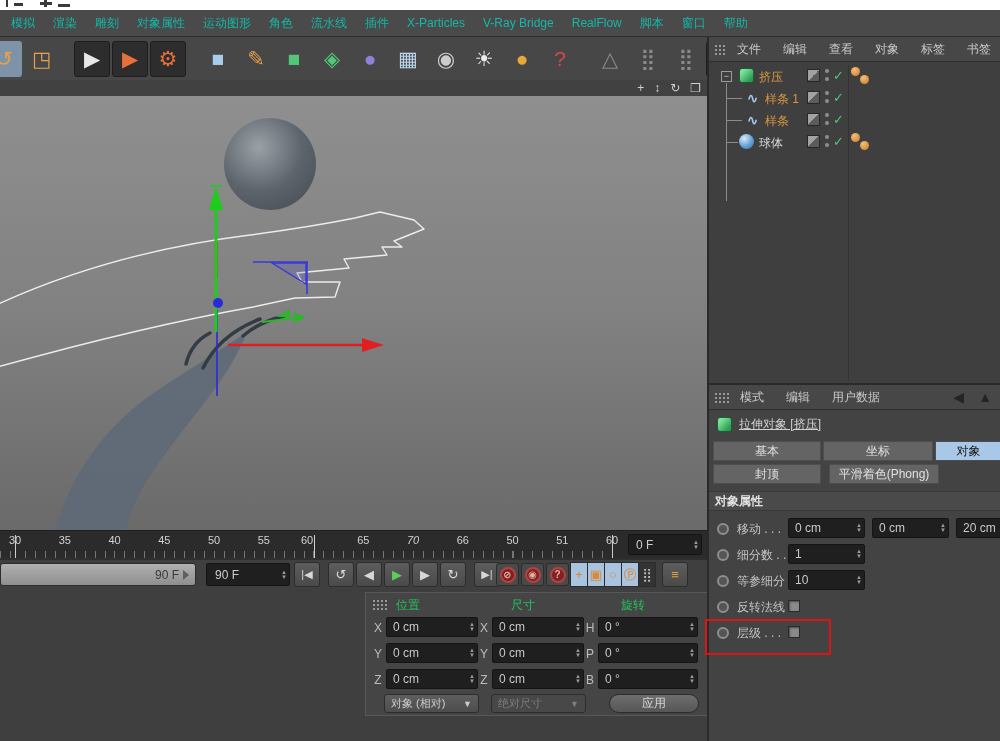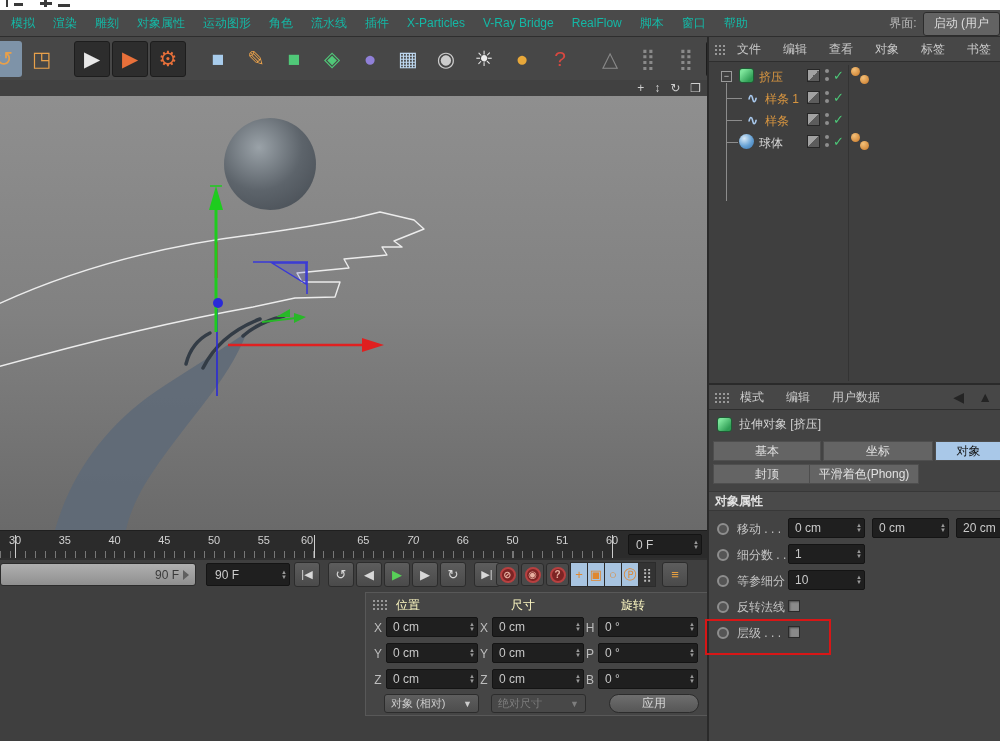--- a/index.html
+++ b/index.html
@@ -62,21 +62,21 @@
   .t-rec{width:23px;height:23px;border-radius:3px;top:3px;background:#4a4a4a;border:1px solid #2c2c2c;}
   .rec-circle{width:16px;height:16px;border-radius:50%;background:#7c2424;border:2px solid #b84040;
               color:#e8b0a0;font-size:10px;font-weight:bold;display:flex;align-items:center;justify-content:center;box-sizing:border-box;}
   .t-toggle{width:18px;height:25px;top:2px;border-radius:0;font-size:13px;}
   .spin{position:absolute;right:2px;top:2px;bottom:2px;display:flex;flex-direction:column;justify-content:center;
         color:#9a9a9a;font-size:6px;line-height:5px;}
 
   
   .coord-panel{position:absolute;left:365px;top:592px;width:342px;height:124px;background:#454545;
                border:1px solid #585858;border-right:none;box-sizing:border-box;}
-  .cp-head{position:absolute;top:4px;color:#fef9c3;}
+  .cp-head{position:absolute;top:4px;color:#22c55e;}
   .grip{display:inline-block;width:15px;height:11px;
         background-image:radial-gradient(circle,#989898 1px,transparent 1.4px);background-size:4px 4px;}
   .field{position:absolute;height:20px;background:#1f1f1f;border:1px solid #141414;border-radius:2px;
          color:#c8c8c8;display:flex;align-items:center;padding-left:6px;box-sizing:border-box;}
   .flabel{position:absolute;color:#bdbdbd;width:12px;text-align:center;}
   .dropdown{position:absolute;height:19px;background:linear-gradient(#5e5e5e,#4d4d4d);border:1px solid #2c2c2c;
             border-radius:3px;color:#ccc;display:flex;align-items:center;justify-content:space-between;
             padding:0 6px;box-sizing:border-box;font-size:11px;}
   .dropdown.disabled{color:#7e7e7e;background:#484848;}
   .apply-btn{position:absolute;height:19px;background:linear-gradient(#6e6e6e,#565656);border:1px solid #2c2c2c;
@@ -100,21 +100,21 @@
             background:linear-gradient(135deg,#a2a2a2 50%,#5c5c5c 50%);box-sizing:border-box;}
   .vis-dots{position:absolute;left:116px;top:4px;width:5px;height:14px;}
   .vis-dots i{position:absolute;left:0;width:4px;height:4px;border-radius:50%;background:#8e8e8e;}
   .om-check{position:absolute;left:124px;top:3px;color:#4cc878;font-size:13px;font-weight:bold;}
   .tagdot{position:absolute;width:9px;height:9px;border-radius:50%;
           background:radial-gradient(circle at 35% 30%,#f4c078,#c87828);}
   .tree-line{position:absolute;background:#8c8c8c;}
 
   .om-coldiv{position:absolute;left:139px;top:28px;width:1px;height:316px;background:#333;}
   .attr-wrap{position:absolute;left:0;top:346px;width:293px;height:358px;background:#434343;border-top:2px solid #2a2a2a;}
-  .attr-title{position:absolute;left:0;top:26px;height:26px;display:flex;align-items:center;gap:7px;padding-left:8px;color:#d0d0d0;}
+  .attr-title{position:absolute;left:0;top:26px;height:26px;display:flex;align-items:center;gap:7px;padding-left:8px;color:#d0d0d0;text-decoration:underline;}
   .tab{position:absolute;height:20px;background:#646464;border:1px solid #4e4e4e;color:#e0e0e0;
        display:flex;align-items:center;justify-content:center;font-size:12px;box-sizing:border-box;}
   .tab.active{background:#a9c8e8;color:#141414;}
   .attr-section{position:absolute;left:0;top:106px;width:293px;height:20px;background:#4a4a4a;border-top:1px solid #383838;
                 border-bottom:1px solid #383838;display:flex;align-items:center;padding-left:6px;box-sizing:border-box;
                 color:#e2e2e2;font-weight:bold;}
   .a-row{position:absolute;left:0;width:293px;height:26px;}
   .a-dot{position:absolute;left:8px;top:7px;width:8px;height:8px;border:2px solid #8e8e8e;border-radius:50%;background:#555;}
   .a-label{position:absolute;left:28px;top:5px;color:#c4c4c4;white-space:nowrap;}
   .a-field{position:absolute;top:2px;width:77px;height:20px;background:#1f1f1f;border:1px solid #141414;border-radius:2px;
@@ -147,24 +147,20 @@
       <span class="menu-item">运动图形</span>
       <span class="menu-item">角色</span>
       <span class="menu-item">流水线</span>
       <span class="menu-item">插件</span>
       <span class="menu-item">X-Particles</span>
       <span class="menu-item">V-Ray Bridge</span>
       <span class="menu-item">RealFlow</span>
       <span class="menu-item">脚本</span>
       <span class="menu-item">窗口</span>
       <span class="menu-item">帮助</span>
-      <span class="mb-right">
-      <span class="iface-label">界面:</span>
-      <span class="iface-btn">启动 (用户</span>
-    </span>
   </div>
 
   <div class="toolbar" id="toolbar">
       <div class="tb-icon selected" style="color: rgb(232, 160, 74); margin-left: -14px;">↺</div>
       <div class="tb-icon" style="color: rgb(232, 160, 74);">◳</div>
       <div class="tb-sep"></div>
       <div class="tb-icon tb-dark" style="color: rgb(232, 232, 232);">▶</div>
       <div class="tb-icon tb-dark" style="color: rgb(232, 112, 58);">▶</div>
       <div class="tb-icon tb-dark" style="color: rgb(232, 112, 58);">⚙</div>
       <div class="tb-sep"></div>
@@ -406,21 +402,21 @@
       </div>
       <div class="attr-title">
         <span class="oi oi-extrude" style="position:static;"></span>
         <span>拉伸对象 [挤压]</span>
       </div>
       <div id="attrtabs">
           <div class="tab" style="left: 4px; top: 56px; width: 108px;">基本</div>
           <div class="tab" style="left: 114px; top: 56px; width: 110px;">坐标</div>
           <div class="tab active" style="left: 226px; top: 56px; width: 67px;">对象</div>
           <div class="tab" style="left: 4px; top: 79px; width: 108px;">封顶</div>
-          <div class="tab" style="left: 100px; top: 79px; width: 110px;">平滑着色(Phong)</div>
+          <div class="tab" style="left: 120px; top: 79px; width: 110px;">平滑着色(Phong)</div>
         </div>
       <div class="attr-section">对象属性</div>
       <div id="attrrows">
           <div class="a-row" style="top: 131px;">
             <div class="a-dot"></div>
             <span class="a-label">移动 . . .</span>
             <div class="a-field" style="left: 79px;">0 cm<span class="spin">▲<br>▼</span></div>
             <div class="a-field" style="left: 163px;">0 cm<span class="spin">▲<br>▼</span></div>
             <div class="a-field" style="left: 247px;">20 cm</div>
           </div>

